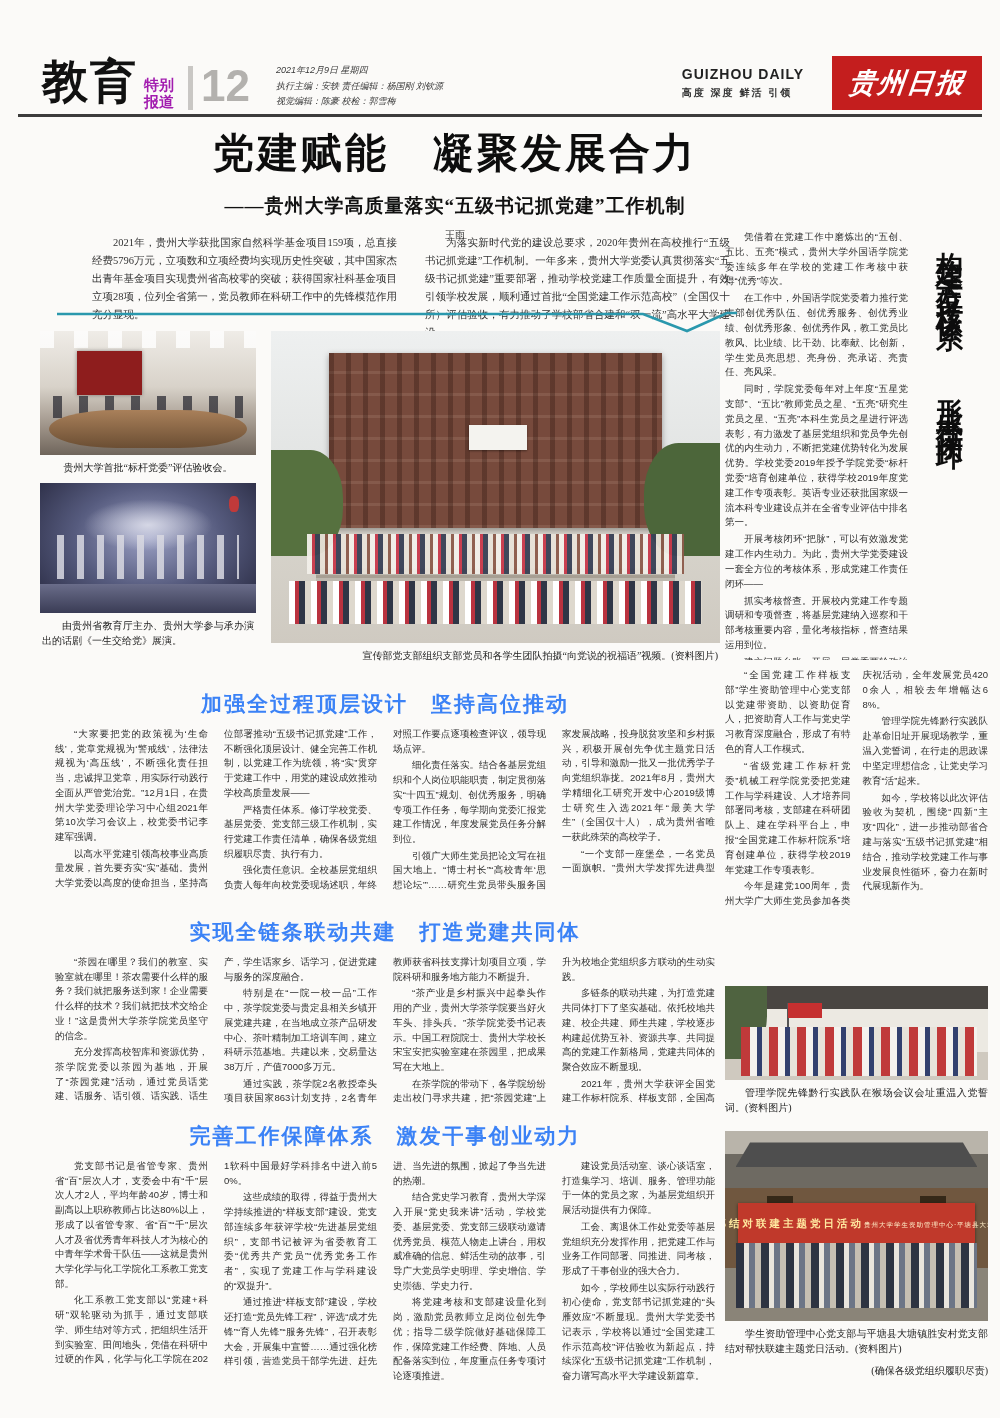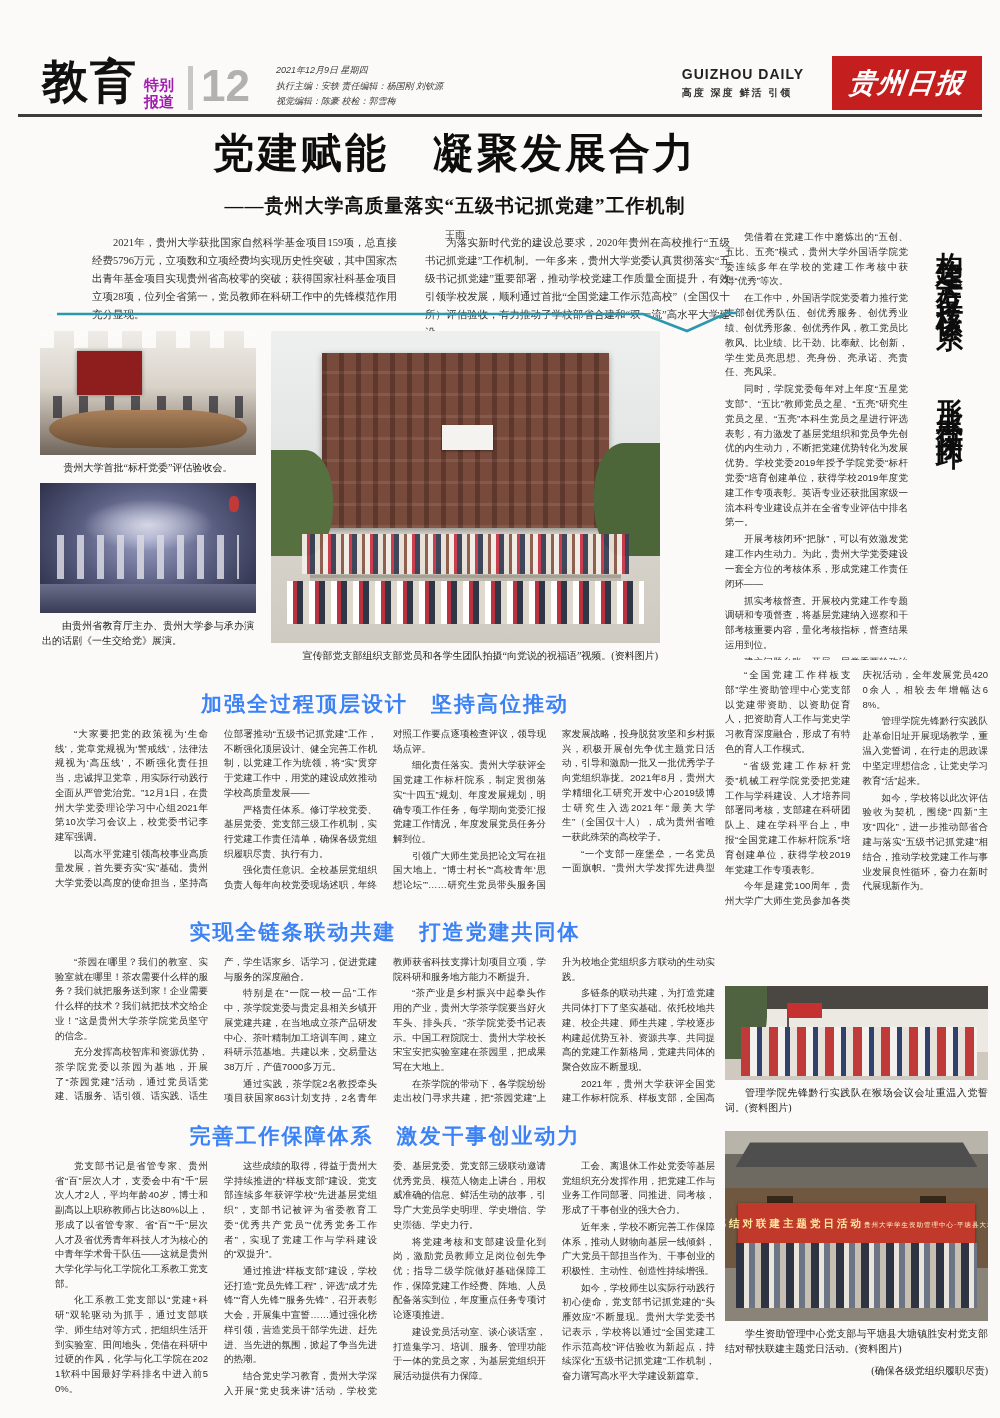--- a/index.html
+++ b/index.html
@@ -30,21 +30,21 @@
   .headline .subtitle { font-family:"Liberation Serif", serif; font-size:19px; font-weight:700; color:#111; margin-top:12px; letter-spacing:1px; }
   .headline .author { font-size:10px; color:#333; margin-top:9px; }
 
   
   .intro { position:absolute; left:92px; top:234px; width:638px; display:flex; gap:28px; }
   .intro p { flex:1; font-family:"Liberation Serif", serif; font-size:10.5px; line-height:1.72;
              text-align:justify; word-break:break-all; color:#323232; text-indent:2em; }
   .ribbon { position:absolute; left:55px; top:308px; z-index:3; }
 
   
-  .photo-band { position:absolute; left:40px; top:331px; width:620px; display:flex; gap:15px; }
+  .photo-band { position:absolute; left:40px; top:331px; width:680px; display:flex; gap:15px; }
   .pb-left { width:216px; }
   .pb-center { flex:1; }
   .photo { position:relative; overflow:hidden; background:#ccc; }
   .caption { font-family:"Liberation Serif", serif; font-size:10px; line-height:1.5; color:#222;
              text-align:justify; word-break:break-all; margin:5px 2px 8px; }
   .caption.center { text-align:center; }
   .caption.right { text-align:right; }
   .caption.indent { text-indent:2em; }
 
   
@@ -203,21 +203,21 @@
     </div>
   </div>
 
   <section class="story" id="story1">
     <h2>加强全过程顶层设计　坚持高位推动</h2>
     <div class="cols">
       <p>“大家要把党的政策视为‘生命线’，党章党规视为‘警戒线’，法律法规视为‘高压线’，不断强化责任担当，忠诚捍卫党章，用实际行动践行全面从严管党治党。”12月1日，在贵州大学党委理论学习中心组2021年第10次学习会议上，校党委书记李建军强调。</p>
       <p>以高水平党建引领高校事业高质量发展，首先要夯实“实”基础。贵州大学党委以高度的使命担当，坚持高位部署推动“五级书记抓党建”工作，不断强化顶层设计、健全完善工作机制，以党建工作为统领，将“实”贯穿于党建工作中，用党的建设成效推动学校高质量发展——</p>
       <p>严格责任体系。修订学校党委、基层党委、党支部三级工作机制，实行党建工作责任清单，确保各级党组织履职尽责、执行有力。</p>
       <p>强化责任意识。全校基层党组织负责人每年向校党委现场述职，年终对照工作要点逐项检查评议，领导现场点评。</p>
-      <p>细化责任落实。贵州大学获评全国党建工作标杆院系，制定贯彻落实“十四五”规划、年度发展规划，明确专项工作任务，每学期向党委汇报党建工作情况，年度发展党员任务分解到位。</p>
+      <p>细化责任落实。结合各基层党组织和个人岗位职能职责，制定贯彻落实“十四五”规划、创优秀服务，明确专项工作任务，每学期向党委汇报党建工作情况，年度发展党员任务分解到位。</p>
       <p>引领广大师生党员把论文写在祖国大地上。“博士村长”“高校青年‘思想论坛’”……研究生党员带头服务国家发展战略，投身脱贫攻坚和乡村振兴，积极开展创先争优主题党日活动，引导和激励一批又一批优秀学子向党组织靠拢。2021年8月，贵州大学精细化工研究开发中心2019级博士研究生入选2021年“最美大学生”（全国仅十人），成为贵州省唯一获此殊荣的高校学子。</p>
       <p>“一个支部一座堡垒，一名党员一面旗帜。”贵州大学发挥先进典型示范引领作用，把基层党组织建设成为攻坚克难、干事创业的坚强堡垒。</p>
     </div>
   </section>
 
   <section class="story" id="story2">
     <h2>实现全链条联动共建　打造党建共同体</h2>
     <div class="cols">
       <p>“茶园在哪里？我们的教室、实验室就在哪里！茶农需要什么样的服务？我们就把服务送到家！企业需要什么样的技术？我们就把技术交给企业！”这是贵州大学茶学院党员坚守的信念。</p>
       <p>充分发挥高校智库和资源优势，茶学院党委以茶园为基地，开展了“茶园党建”活动，通过党员话党建、话服务、话引领、话实践、话生产，学生话家乡、话学习，促进党建与服务的深度融合。</p>
@@ -234,21 +234,20 @@
     <h2>完善工作保障体系　激发干事创业动力</h2>
     <div class="cols">
       <p>党支部书记是省管专家、贵州省“百”层次人才，支委会中有“千”层次人才2人，平均年龄40岁，博士和副高以上职称教师占比达80%以上，形成了以省管专家、省“百”“千”层次人才及省优秀青年科技人才为核心的中青年学术骨干队伍——这就是贵州大学化学与化工学院化工系教工党支部。</p>
       <p>化工系教工党支部以“党建+科研”双轮驱动为抓手，通过支部联学、师生结对等方式，把组织生活开到实验室、田间地头，凭借在科研中过硬的作风，化学与化工学院在2021软科中国最好学科排名中进入前50%。</p>
       <p>这些成绩的取得，得益于贵州大学持续推进的“样板支部”建设。党支部连续多年获评学校“先进基层党组织”，支部书记被评为省委教育工委“优秀共产党员”“优秀党务工作者”，实现了党建工作与学科建设的“双提升”。</p>
       <p>通过推进“样板支部”建设，学校还打造“党员先锋工程”，评选“成才先锋”“育人先锋”“服务先锋”，召开表彰大会，开展集中宣誓……通过强化榜样引领，营造党员干部学先进、赶先进、当先进的氛围，掀起了争当先进的热潮。</p>
       <p>结合党史学习教育，贵州大学深入开展“党史我来讲”活动，学校党委、基层党委、党支部三级联动邀请优秀党员、模范人物走上讲台，用权威准确的信息、鲜活生动的故事，引导广大党员学史明理、学史增信、学史崇德、学史力行。</p>
       <p>将党建考核和支部建设量化到岗，激励党员教师立足岗位创先争优；指导二级学院做好基础保障工作，保障党建工作经费、阵地、人员配备落实到位，年度重点任务专项讨论逐项推进。</p>
       <p>建设党员活动室、谈心谈话室，打造集学习、培训、服务、管理功能于一体的党员之家，为基层党组织开展活动提供有力保障。</p>
       <p>工会、离退休工作处党委等基层党组织充分发挥作用，把党建工作与业务工作同部署、同推进、同考核，形成了干事创业的强大合力。</p>
-      <p>近年来，学校不断完善工作保障体系，推动人财物向基层一线倾斜，广大党员干部担当作为、干事创业的积极性、主动性、创造性持续增强。</p>
       <p>如今，学校师生以实际行动践行初心使命，党支部书记抓党建的“头雁效应”不断显现。贵州大学党委书记表示，学校将以通过“全国党建工作示范高校”评估验收为新起点，持续深化“五级书记抓党建”工作机制，奋力谱写高水平大学建设新篇章。</p>
     </div>
   </section>
 
   <aside class="rail">
     <div class="rail-top">
       <div class="rail-top-text">
         <p>凭借着在党建工作中磨炼出的“五创、五比、五亮”模式，贵州大学外国语学院党委连续多年在学校的党建工作考核中获得“优秀”等次。</p>
         <p>在工作中，外国语学院党委着力推行党支部创优秀队伍、创优秀服务、创优秀业绩、创优秀形象、创优秀作风，教工党员比教风、比业绩、比干劲、比奉献、比创新，学生党员亮思想、亮身份、亮承诺、亮责任、亮风采。</p>
         <p>同时，学院党委每年对上年度“五星党支部”、“五比”教师党员之星、“五亮”研究生党员之星、“五亮”本科生党员之星进行评选表彰，有力激发了基层党组织和党员争先创优的内生动力，不断把党建优势转化为发展优势。学校党委2019年授予学院党委“标杆党委”培育创建单位，获得学校2019年度党建工作专项表彰。英语专业还获批国家级一流本科专业建设点并在全省专业评估中排名第一。</p>

